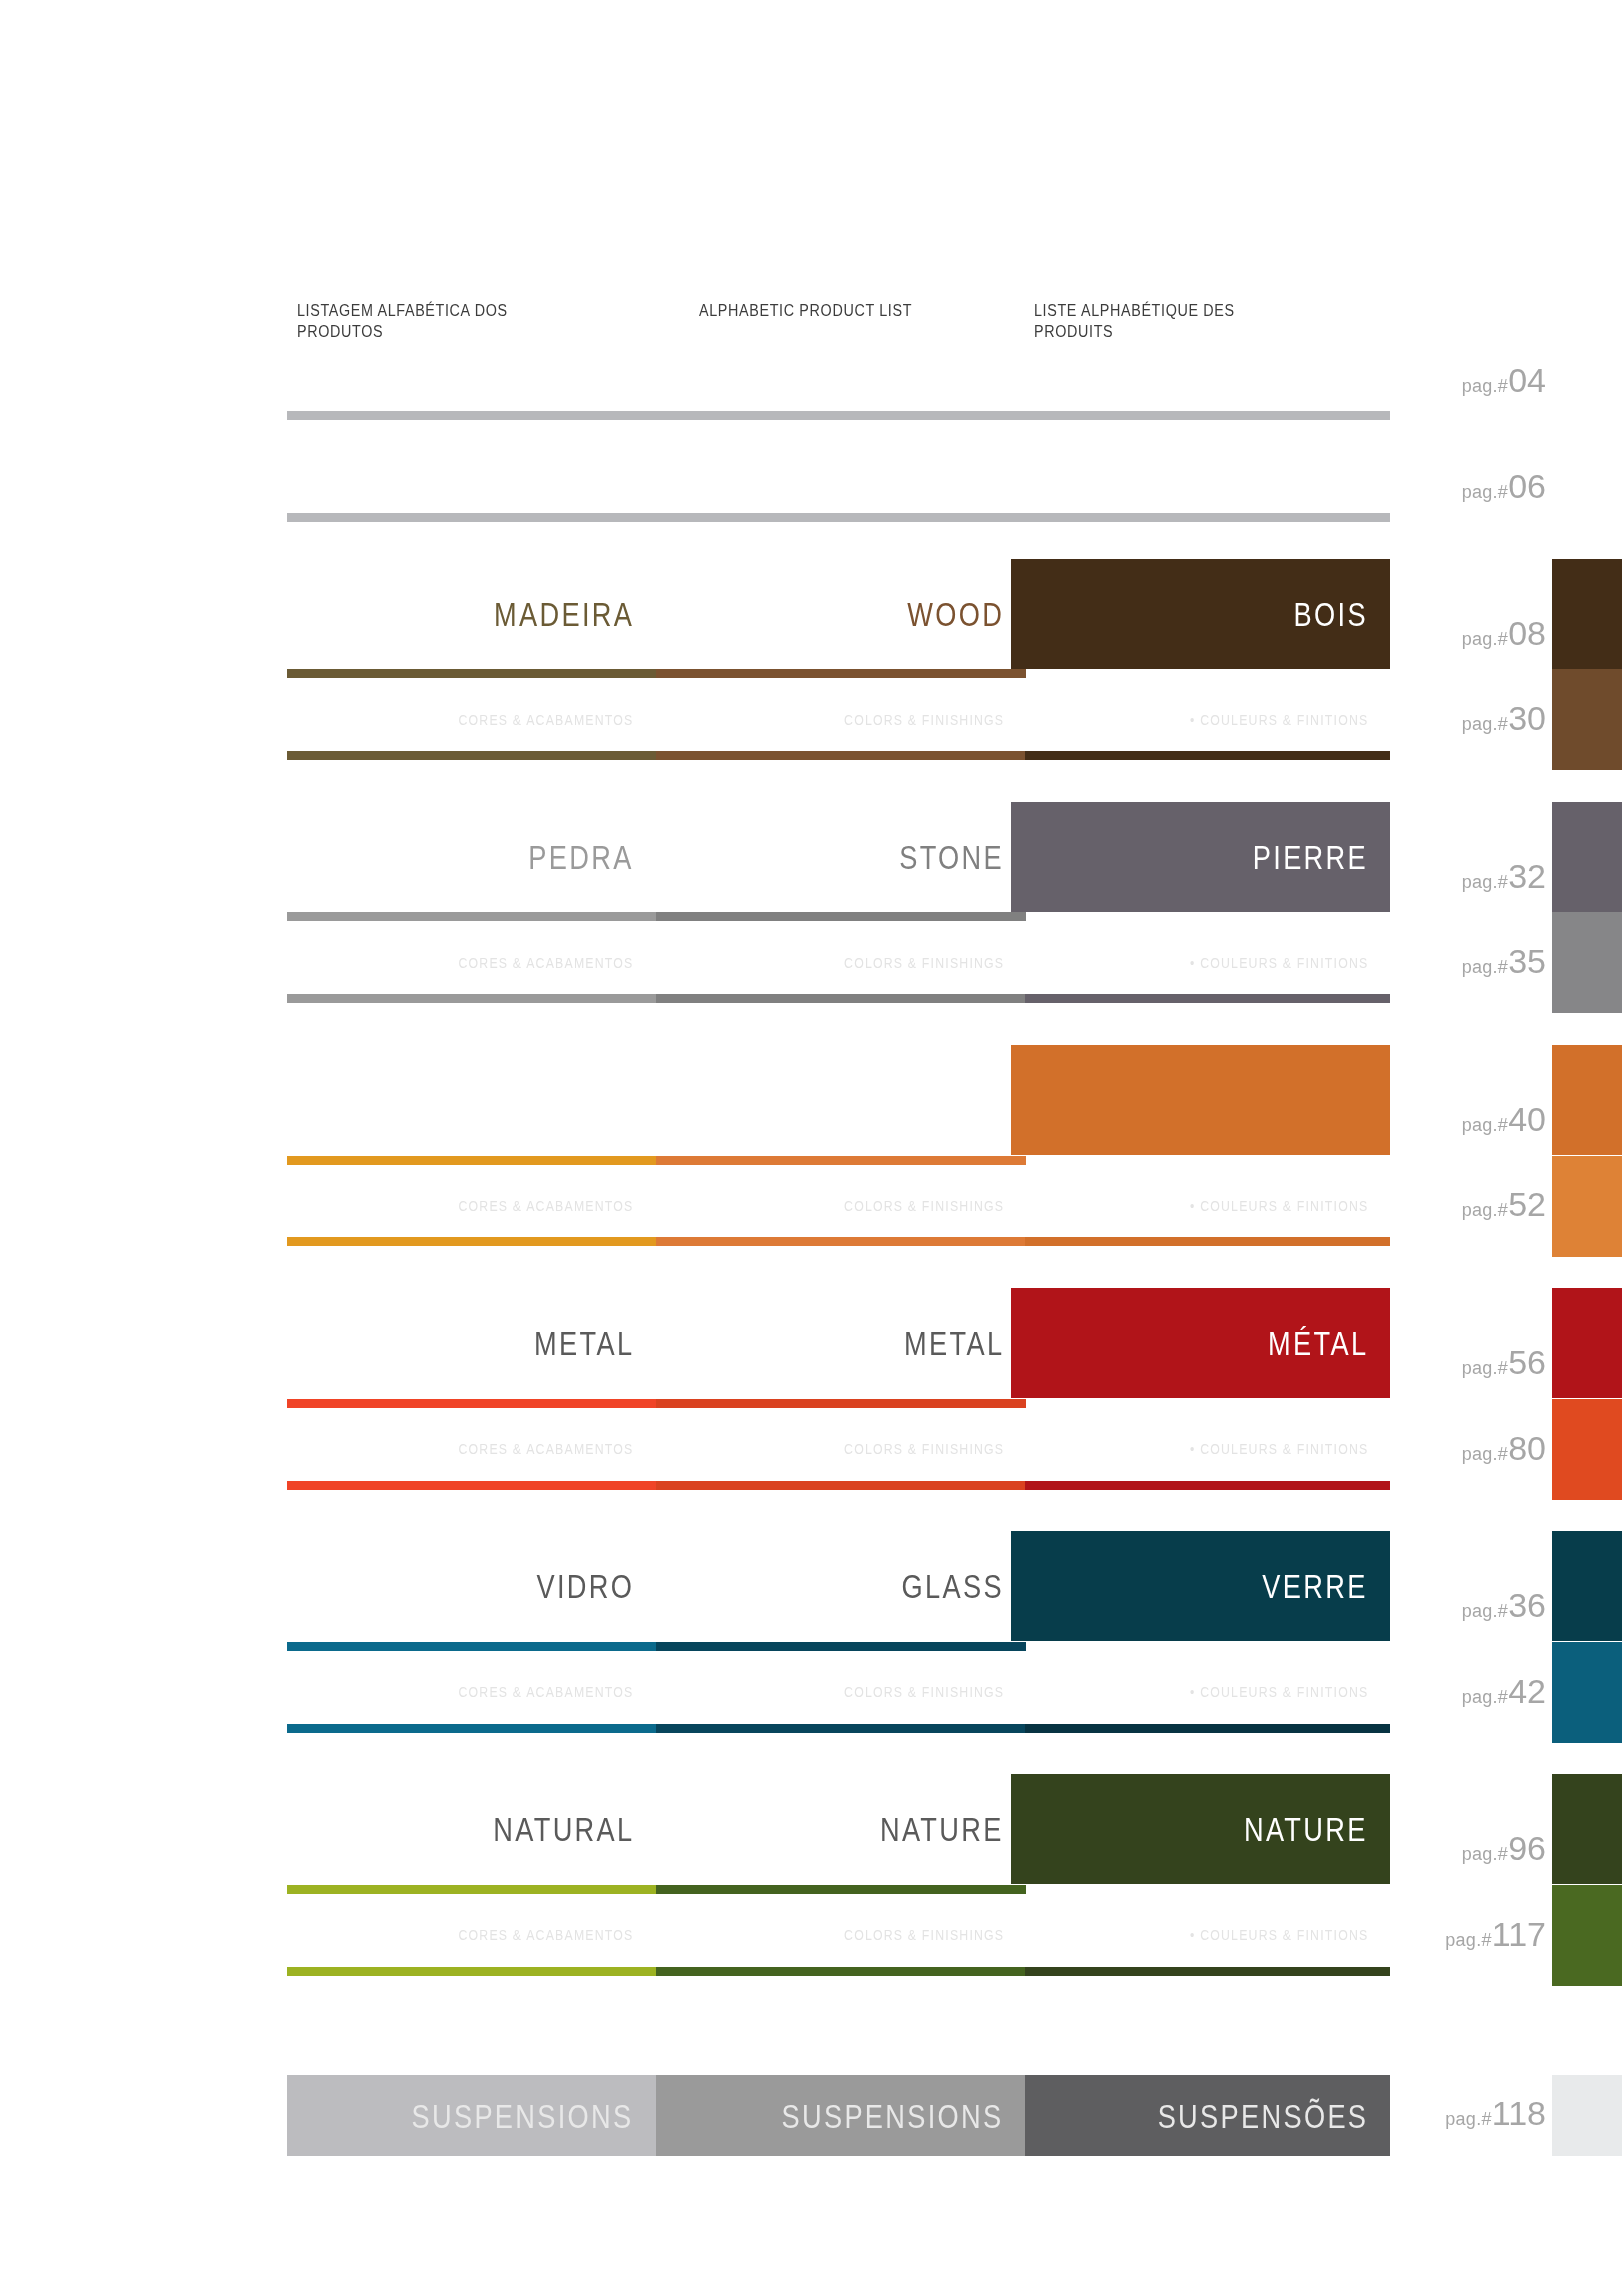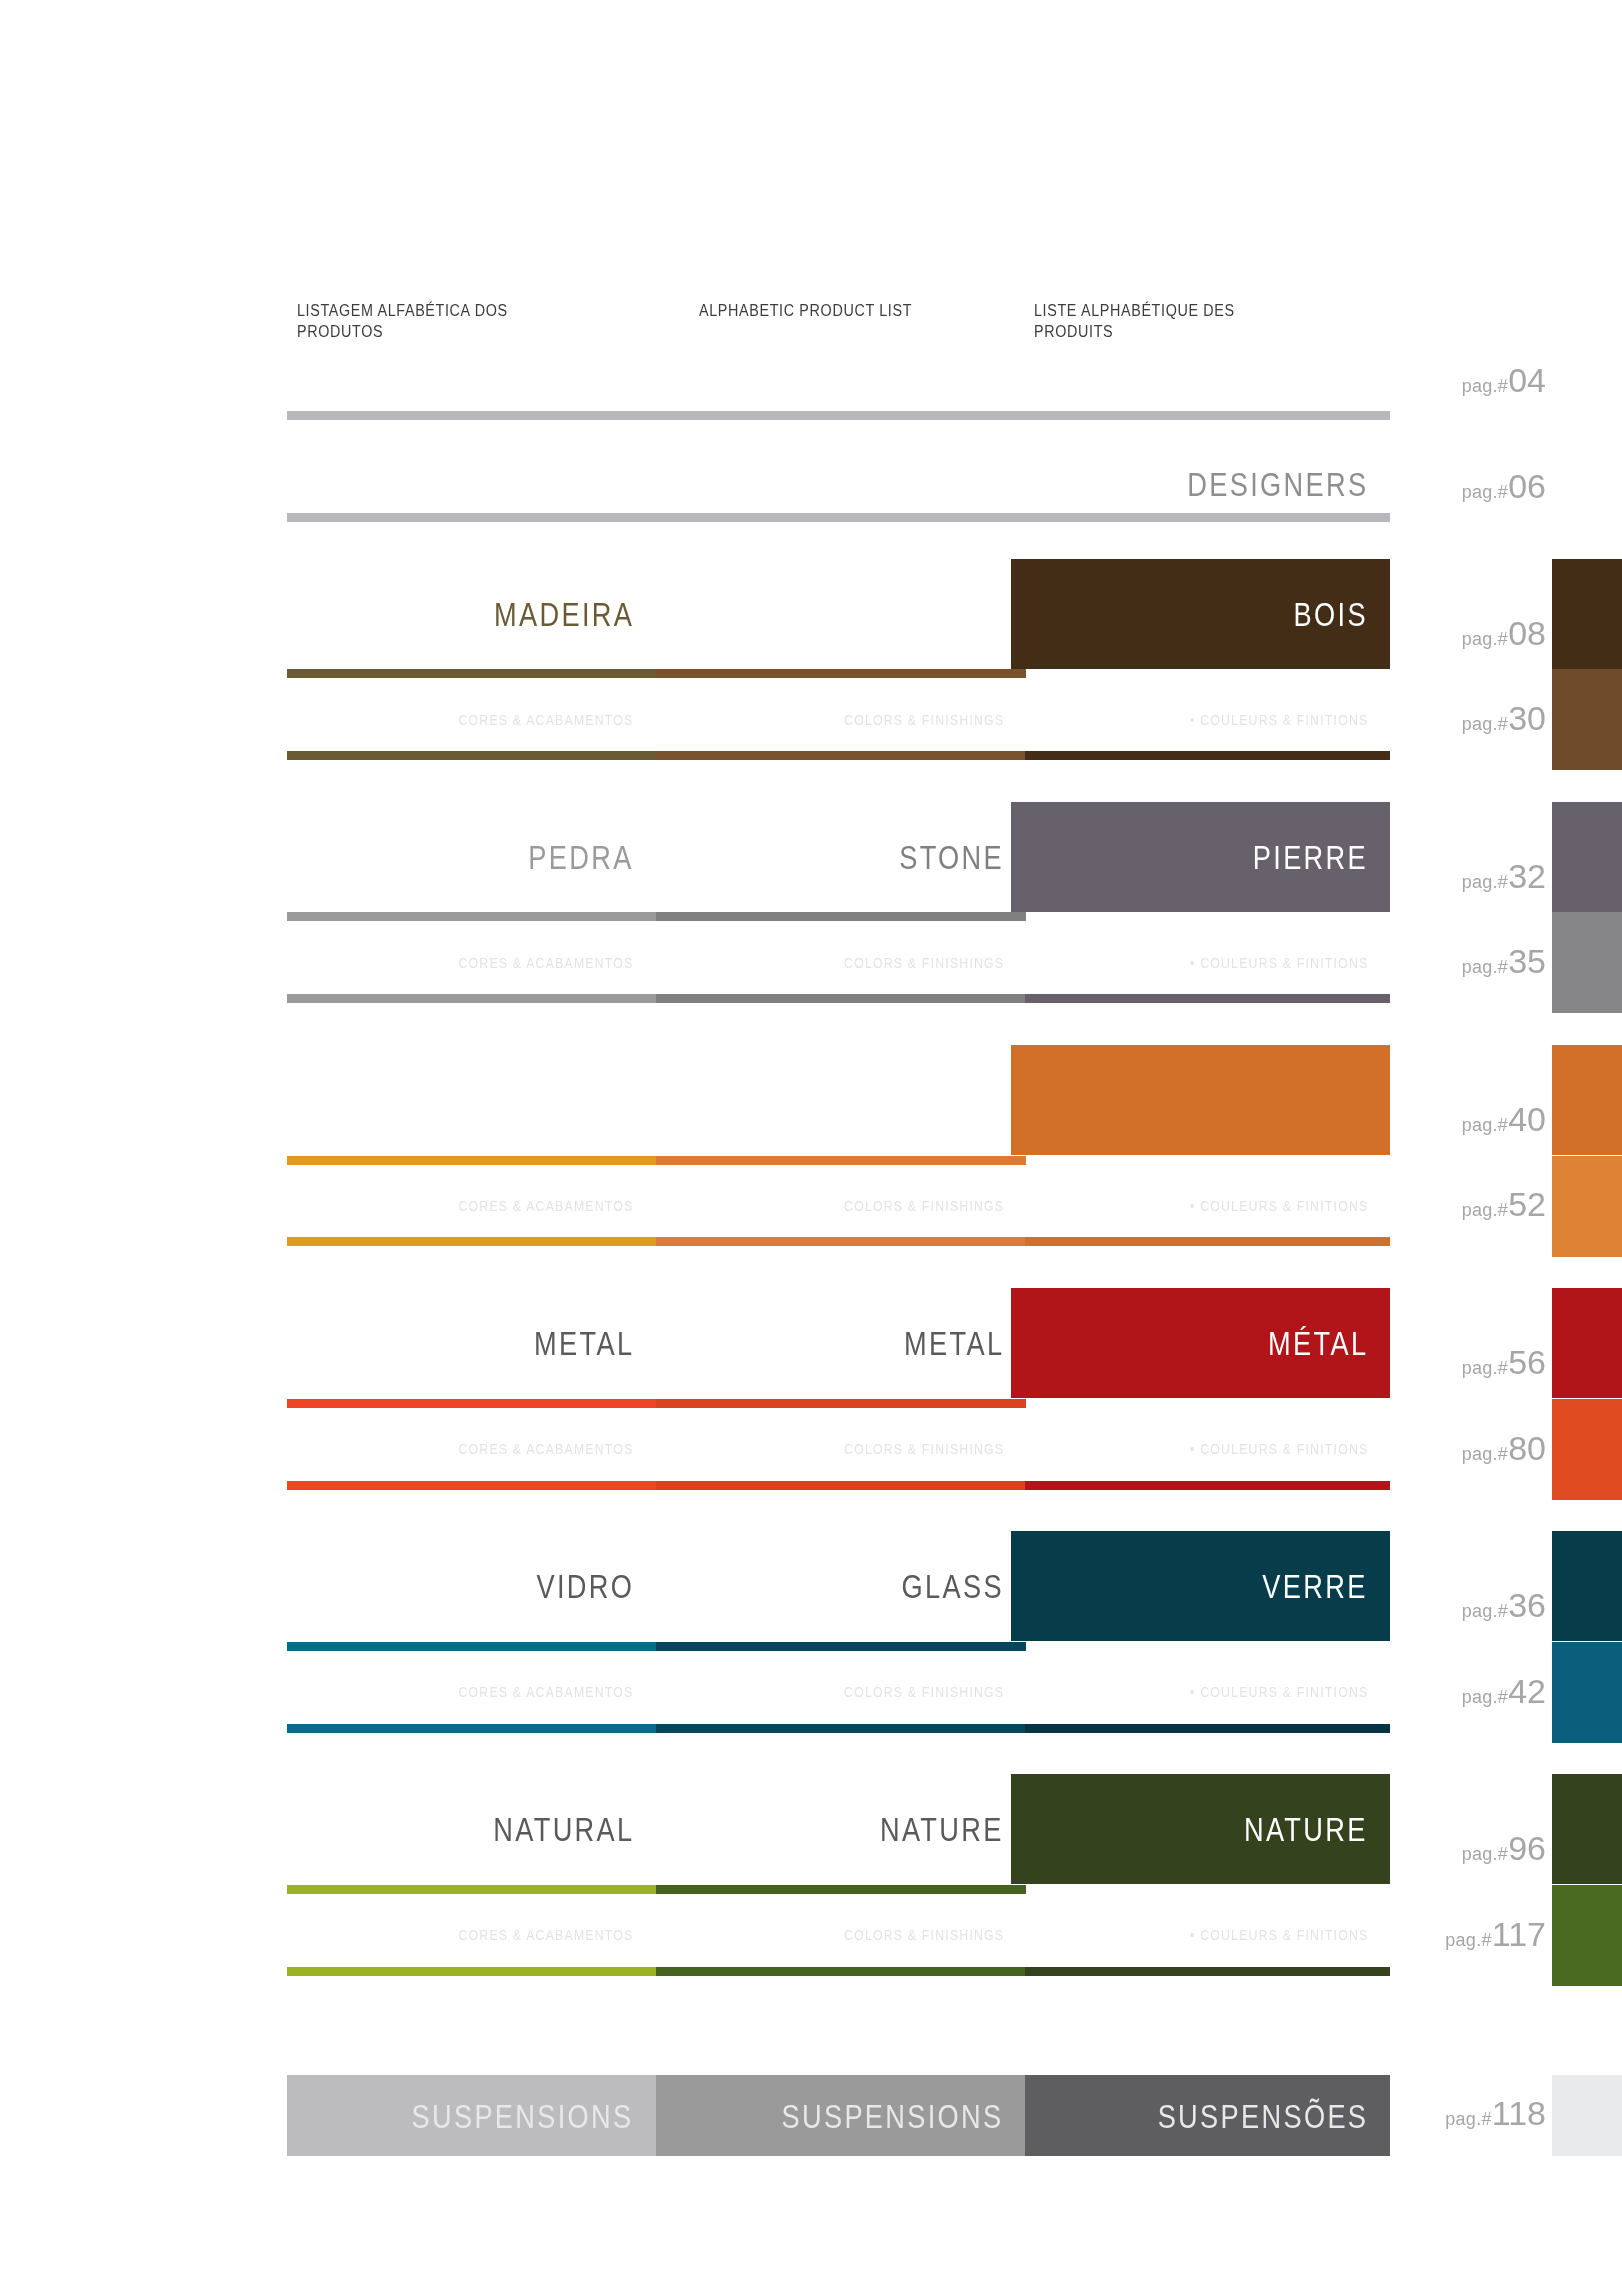--- a/index.html
+++ b/index.html
@@ -88,41 +88,41 @@
   </div>
 
   <div class="row" style="top:455px;height:58px;">
     <div class="cells">
       <div class="cell c1">
         <span class="title" style="color:#8e8e8e;"></span>
       </div>
       <div class="cell c2">
         <span class="title" style="color:#8e8e8e;"></span>
       </div>
-      <div class="cell c3">
-        <span class="title" style="color:#8e8e8e;">DESIGNERS</span>
-      </div>
     </div>
   </div>
 
   <div class="pag" style="top:467px;height:42px;">
     <span class="lbl">pag.#</span>
     <span class="num">06</span>
   </div>
 
   <div class="rule" style="top:513px;">
     <div class="seg" style="left:0;width:1103px;background:#b7b8bb;"></div>
   </div>
 
   <div id="sections-host">
       <div class="row" style="top: 559px; height: 110px;">
         <div class="block3" style="background: rgb(67, 45, 23);"></div>
         <div class="cells">
           <div class="cell c1">
             <span class="title" style="color: rgb(107, 91, 53);">MADEIRA</span>
+          </div>
+          <div class="cell c2">
+            <span class="title" style="color: rgb(123, 82, 48);">WOOD</span>
           </div>
           <div class="cell c3">
             <span class="title" style="color: rgb(255, 255, 255);">BOIS</span>
           </div>
         </div>
       </div>
       <div class="pag" style="top: 614px; height: 42px;">
         <span class="lbl">pag.#</span>
         <span class="num">08</span>
       </div>

